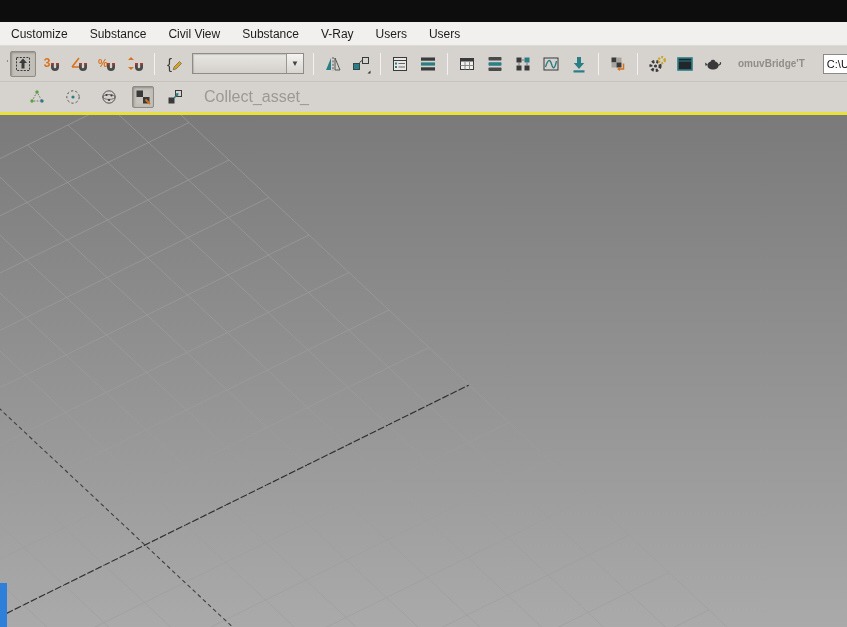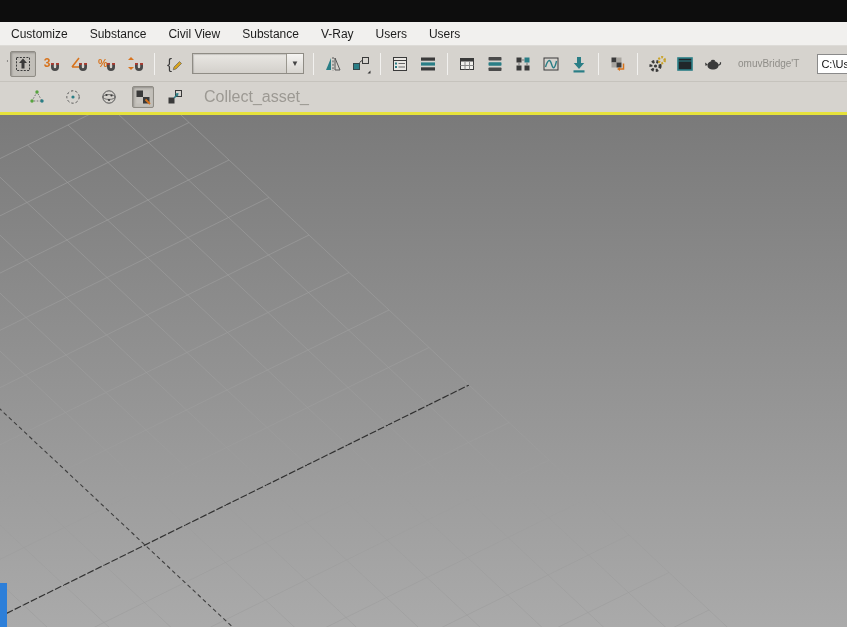--- a/index.html
+++ b/index.html
@@ -29,21 +29,21 @@
 
   .combo { width:112px; height:21px; display:flex; align-items:center; flex:0 0 auto;
            background:linear-gradient(#e9e7e3,#d3d0cb); border:1px solid #8f8c85;
            box-shadow:inset 1px 1px 1px rgba(0,0,0,.15); margin:0 3px; }
   .combo-value { flex:1; font-size:11px; color:#333; padding:0 4px; white-space:nowrap; overflow:hidden; }
   .combo-arrow-btn { width:17px; height:19px; background:linear-gradient(#f5f4f2,#d8d5d0);
            border-left:1px solid #9a978f; display:flex; align-items:center; justify-content:center; }
   .combo-arrow-btn span { font-size:8px; color:#444; line-height:1; }
 
   .bridge-label { font-size:10px; color:#8f8d88; white-space:nowrap; margin:0 16px 0 10px;
-                  flex:0 0 auto; }
+                  flex:0 0 auto;font-weight:bold; }
   .path-field { width:54px; height:20px; flex:0 0 auto; margin-left:auto;
                 border:1px solid #8a8a8a; background:#ffffff; font-size:11px; color:#111;
                 padding:0 3px; font-family:"Liberation Sans", sans-serif; }
 
   .collect-label { font-size:16px; color:#9c9993; margin-left:16px; white-space:nowrap; }
 
   .viewport-border-top { height:3px; background:#e6e23b; }
   .viewport { position:relative; width:847px; height:512px; overflow:hidden;
               background:linear-gradient(#7a7a7a,#aaaaaa); }
   .viewport svg { position:absolute; left:0; top:0; }

